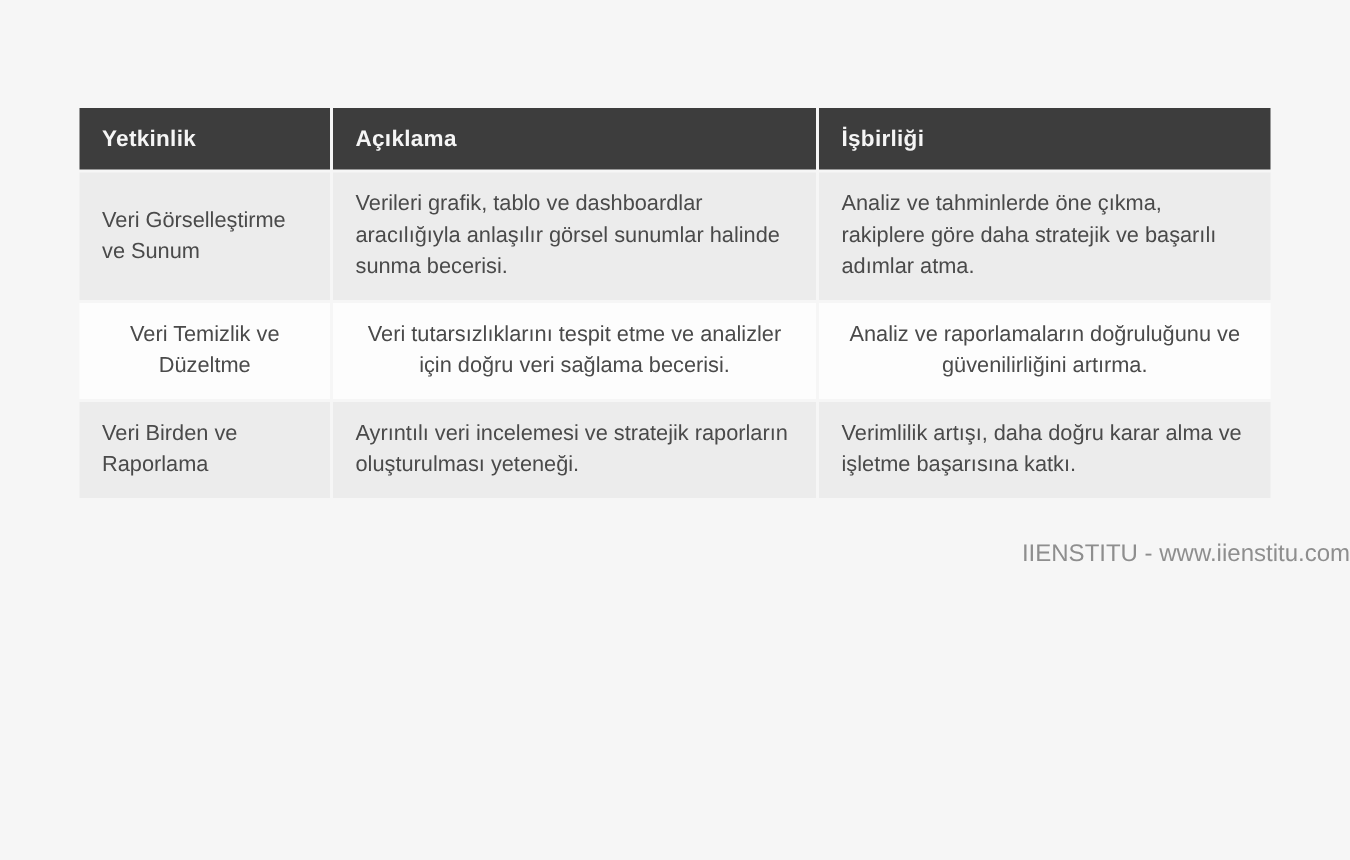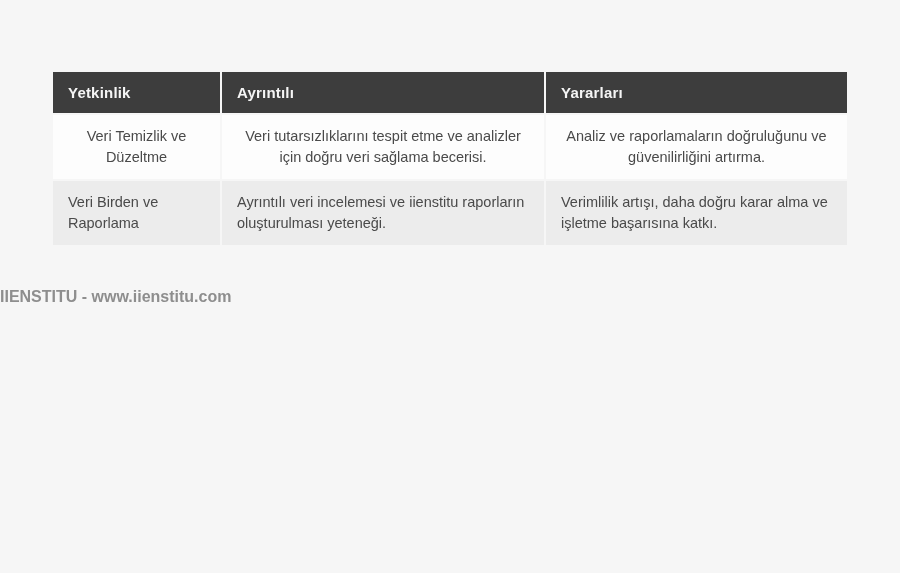--- a/index.html
+++ b/index.html
@@ -43,54 +43,58 @@
   td {
     color: var(--cell-fg);
     font-size: 14.5px;
     line-height: 21px;
     padding: 11px 15px;
     vertical-align: middle;
   }
   tr.odd td { background: var(--row-odd-bg); }
   tr.even td { background: var(--row-even-bg); text-align: center; }
   .footer {
-    text-align: left;
+    text-align: right;
     color: var(--footer-fg);
     font-size: 16px;
-    margin-top: 41px;
-    font-weight: bold;
+    margin-top: 27px;
   }
 </style>
 </head>
 <body>
 
 <div class="page">
 
   <table class="competency">
     <colgroup>
       <col class="c1">
         <col class="c2">
         <col class="c3">
     </colgroup>
     <thead>
       <tr>
         <th>Yetkinlik</th>
-        <th>Ayrıntılı</th>
-        <th>Yararları</th>
+        <th>Açıklama</th>
+        <th>İşbirliği</th>
       </tr>
     </thead>
     <tbody>
+      <tr class="odd">
+        <td>Veri Görselleştirme ve Sunum</td>
+        <td>Verileri grafik, tablo ve dashboardlar aracılığıyla anlaşılır görsel sunumlar halinde sunma becerisi.</td>
+        <td>Analiz ve tahminlerde öne çıkma, rakiplere göre daha stratejik ve başarılı adımlar atma.</td>
+      </tr>
       <tr class="even">
         <td>Veri Temizlik ve Düzeltme</td>
         <td>Veri tutarsızlıklarını tespit etme ve analizler için doğru veri sağlama becerisi.</td>
         <td>Analiz ve raporlamaların doğruluğunu ve güvenilirliğini artırma.</td>
       </tr>
       <tr class="odd">
         <td>Veri Birden ve Raporlama</td>
-        <td>Ayrıntılı veri incelemesi ve iienstitu raporların oluşturulması yeteneği.</td>
+        <td>Ayrıntılı veri incelemesi ve stratejik raporların oluşturulması yeteneği.</td>
         <td>Verimlilik artışı, daha doğru karar alma ve işletme başarısına katkı.</td>
       </tr>
     </tbody>
   </table>
 
   <div class="footer">IIENSTITU - www.iienstitu.com</div>
 
 </div>
 
 </body></html>

